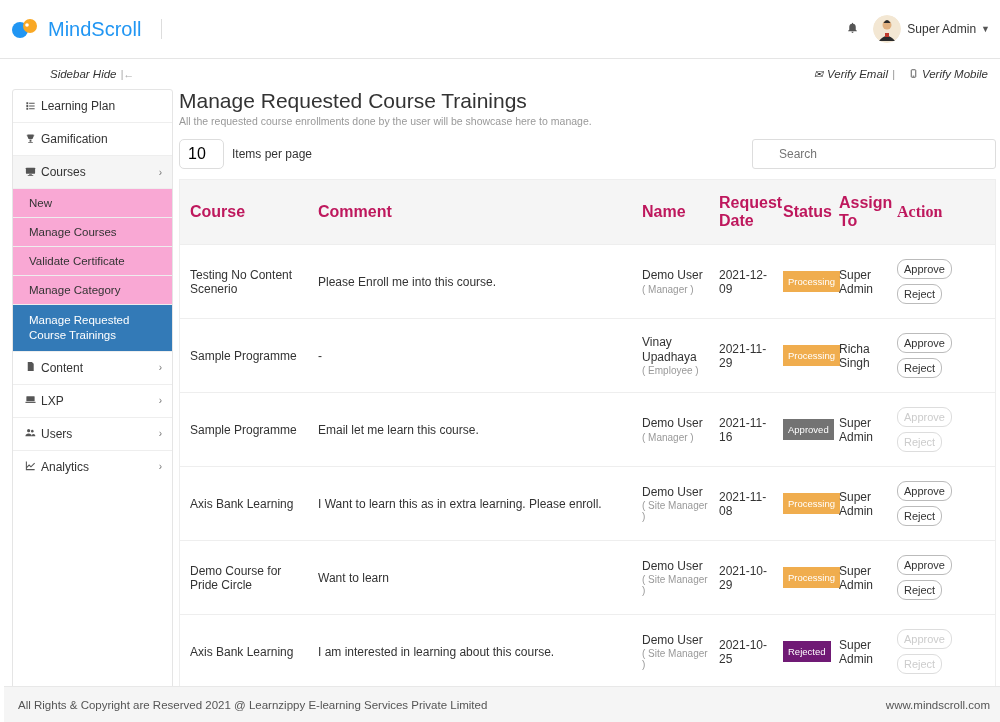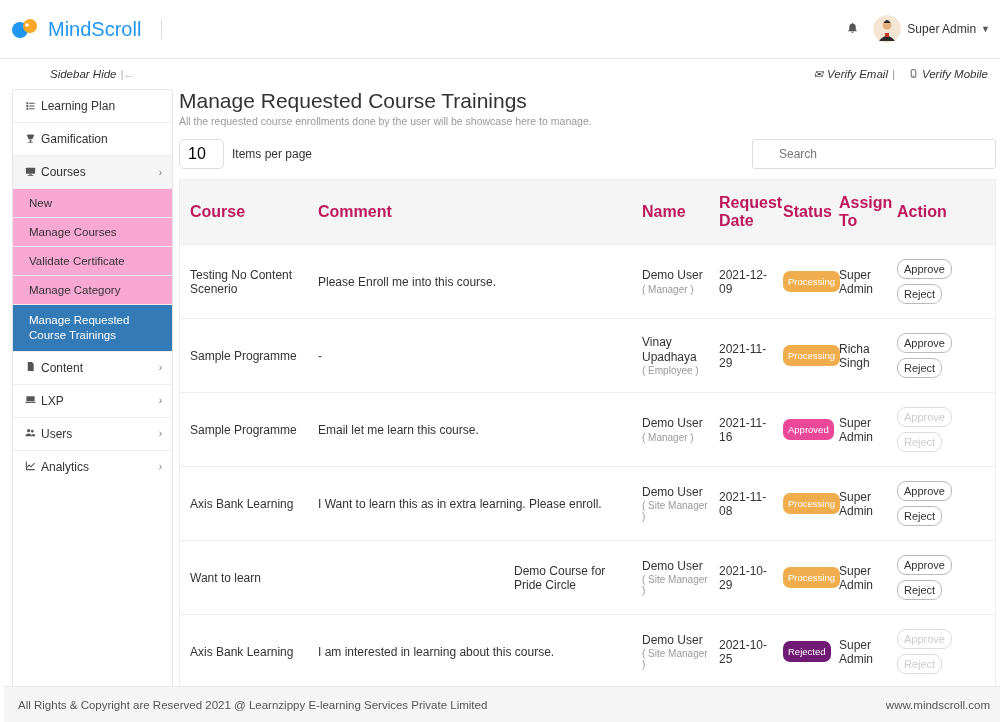--- a/index.html
+++ b/index.html
@@ -53,26 +53,26 @@
 .grid-head { background: #f5f5f5; font-weight: 600; }
 .grid-head .cell { font-size: 16px; color: #be185d; }
 .cell { font-size: 12px; color: #333; padding: 0 4px; }
 .col-course { width: 128px; }
 .col-comment { width: 324px; }
 .col-name { width: 77px; }
 .col-date { width: 64px; }
 .col-status { width: 56px; }
 .col-assign { width: 58px; }
 .col-action { width: 68px; display:flex; flex-direction: column; gap: 5px; align-items: flex-start; }
-.grid-head .col-action { flex-direction: row; }
+.grid-head .col-action { flex-direction: row; font-family: Liberation Serif, serif; }
 .name-role { font-size: 10px; color: #999; display: block; margin-top: 1px; }
 .name-main { font-size: 12px; color: #333; line-height: 1.15; }
-.badge { display: inline-block; color: #fff; font-size: 9.5px; padding: 5px 5px; border-radius: 7px; }
+.badge { display: inline-block; color: #fff; font-size: 9.5px; padding: 5px 5px; border-radius: 0; }
 .badge-processing { background: #f0ad4e; }
-.badge-approved { background: #ec4899; }
+.badge-approved { background: #737373; }
 .badge-rejected { background: #701a75; }
 .btn { border: 1px solid #bbb; background: #fff; font-size: 11px; padding: 3px 6px; border-radius: 9px; cursor: pointer; color: #333; }
 .btn:disabled { color: #ccc; cursor: default; border-color: #ddd; }
 
 .footer { height: 36px; background: #f5f5f5; border-top: 1px solid #e8e8e8; display: flex; align-items: center; padding: 0 14px; font-size: 11.5px; color: #555; position: fixed; bottom: 0; left: 4px; right: 0; width: 1000px; }
 .footer .spacer { flex:1; }
 </style>
 </head>
 <body>
 
@@ -272,22 +272,22 @@
             <div class="cell col-name"><span class="name-main">Demo User</span><span class="name-role">( Site Manager )</span></div>
             <div class="cell col-date">2021-11-08</div>
             <div class="cell col-status"><span class="badge badge-processing">Processing</span></div>
             <div class="cell col-assign">Super Admin</div>
             <div class="cell col-action">
               <button class="btn">Approve</button>
               <button class="btn">Reject</button>
             </div>
           </div>
           <div class="grid-row">
+            <div class="cell col-course">Demo Course for Pride Circle</div>
             <div class="cell col-comment">Want to learn</div>
-            <div class="cell col-course">Demo Course for Pride Circle</div>
             <div class="cell col-name"><span class="name-main">Demo User</span><span class="name-role">( Site Manager )</span></div>
             <div class="cell col-date">2021-10-29</div>
             <div class="cell col-status"><span class="badge badge-processing">Processing</span></div>
             <div class="cell col-assign">Super Admin</div>
             <div class="cell col-action">
               <button class="btn">Approve</button>
               <button class="btn">Reject</button>
             </div>
           </div>
           <div class="grid-row">

